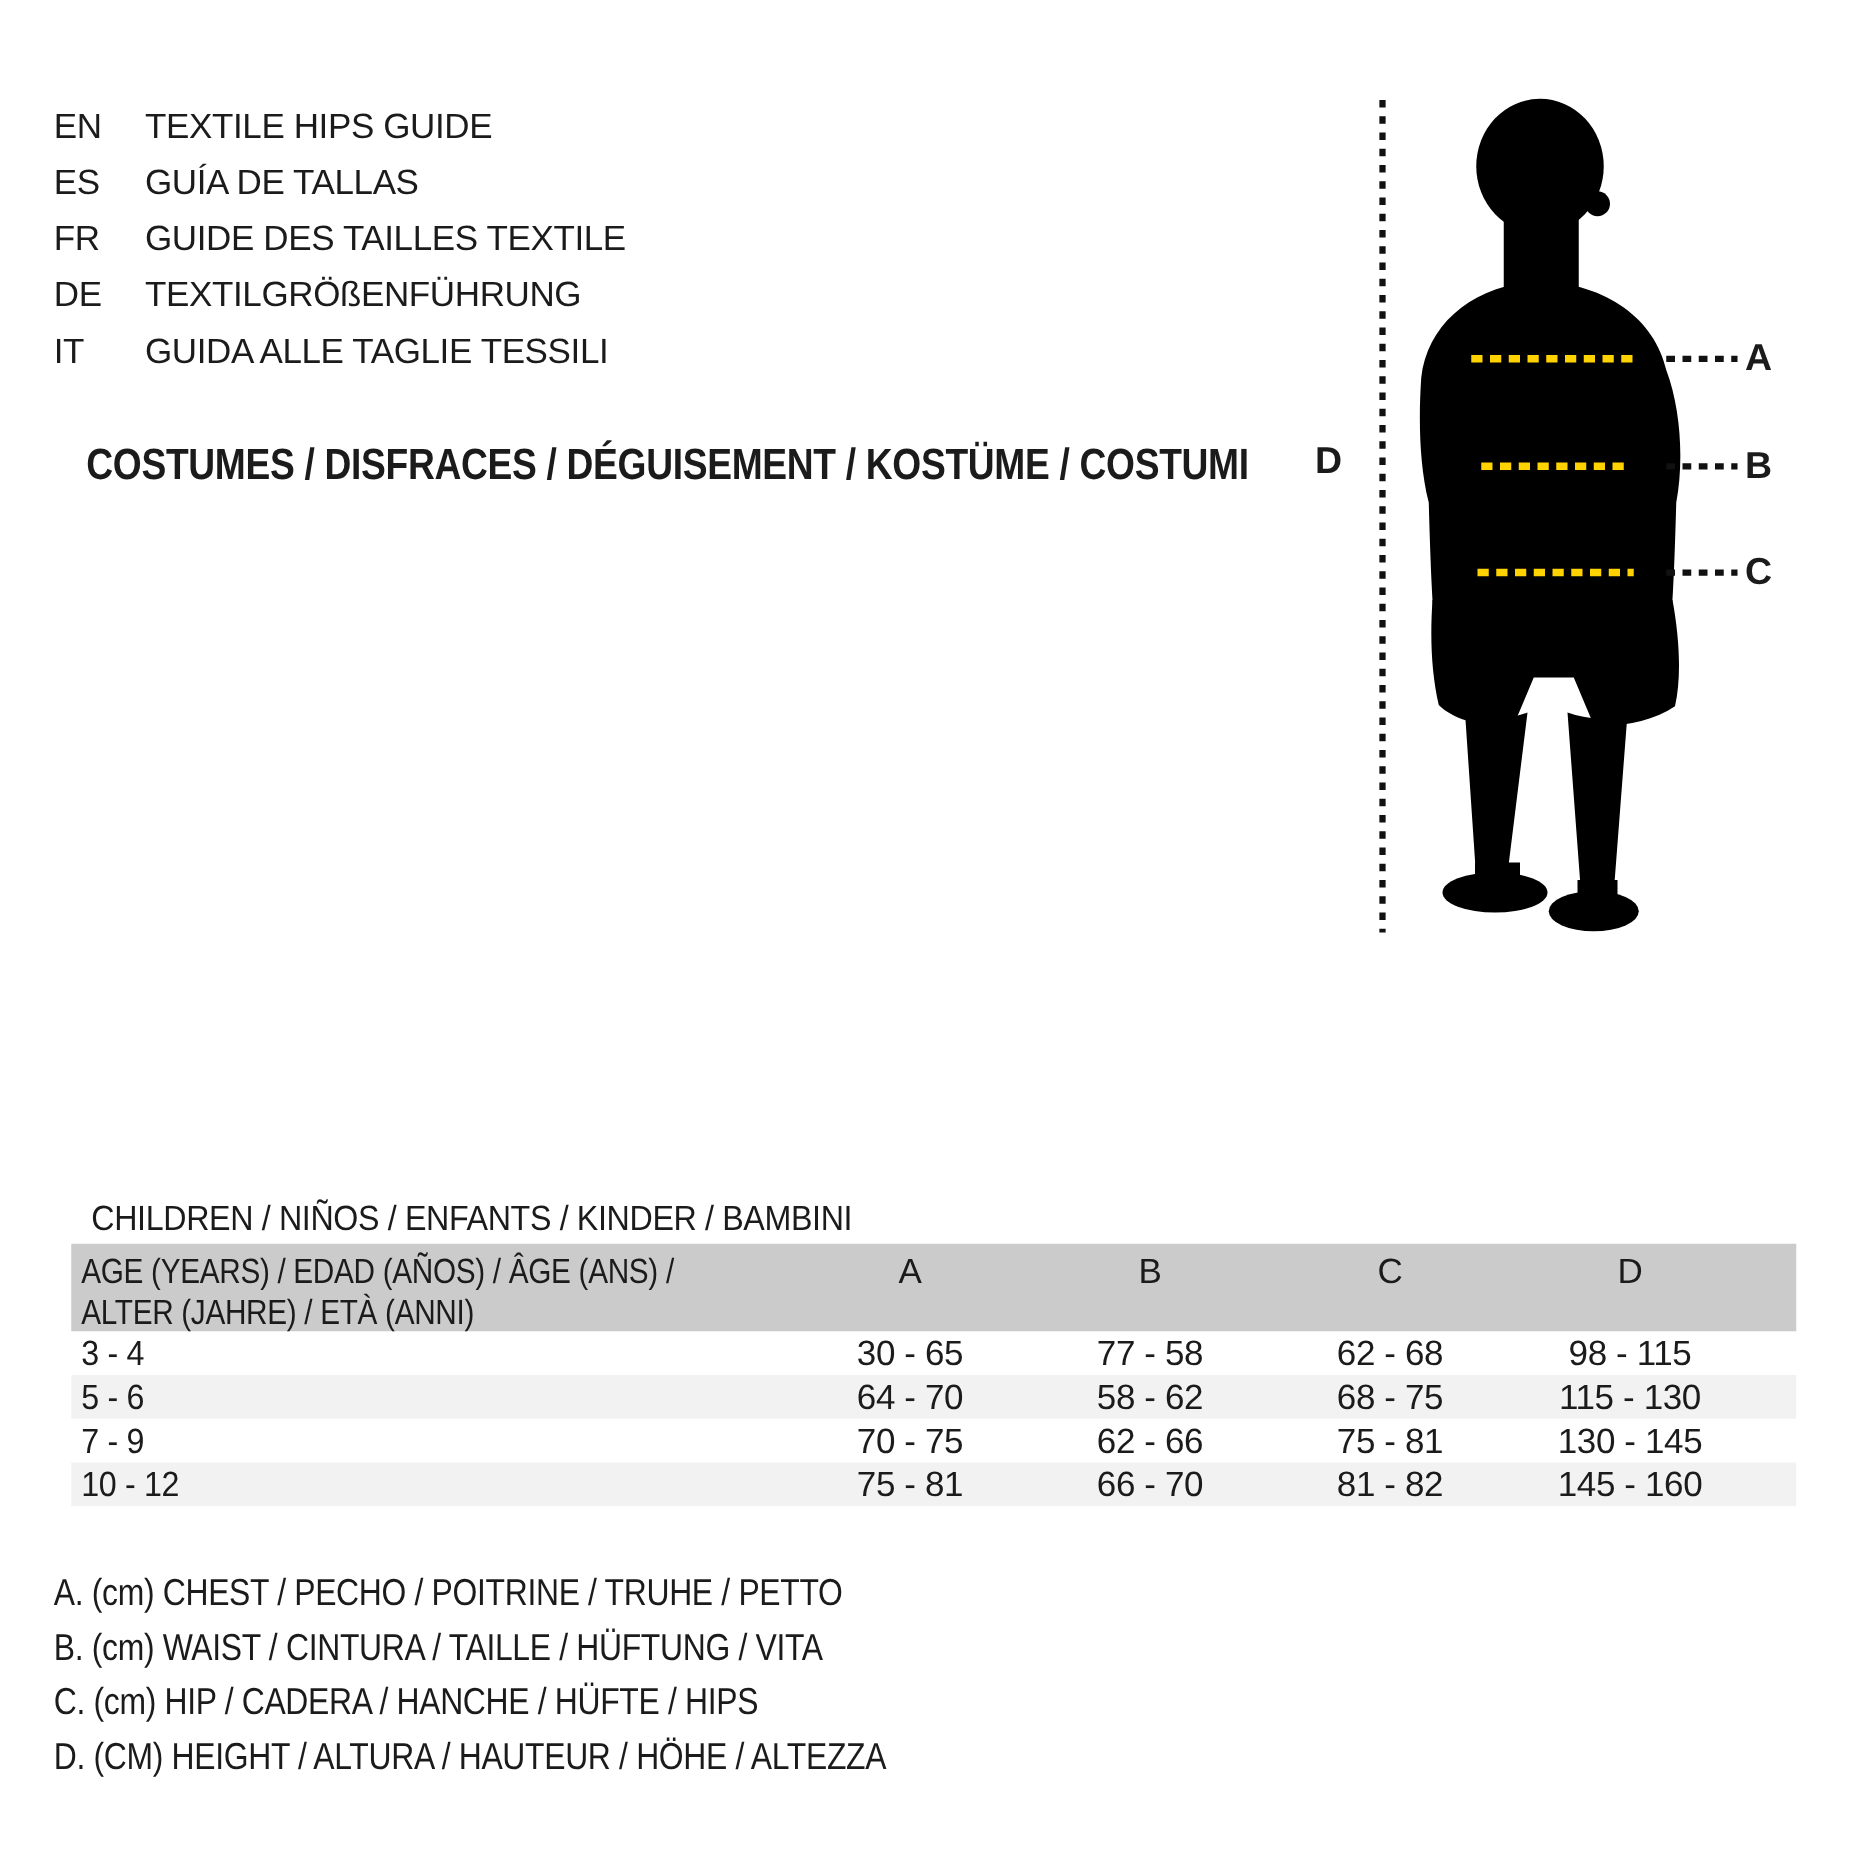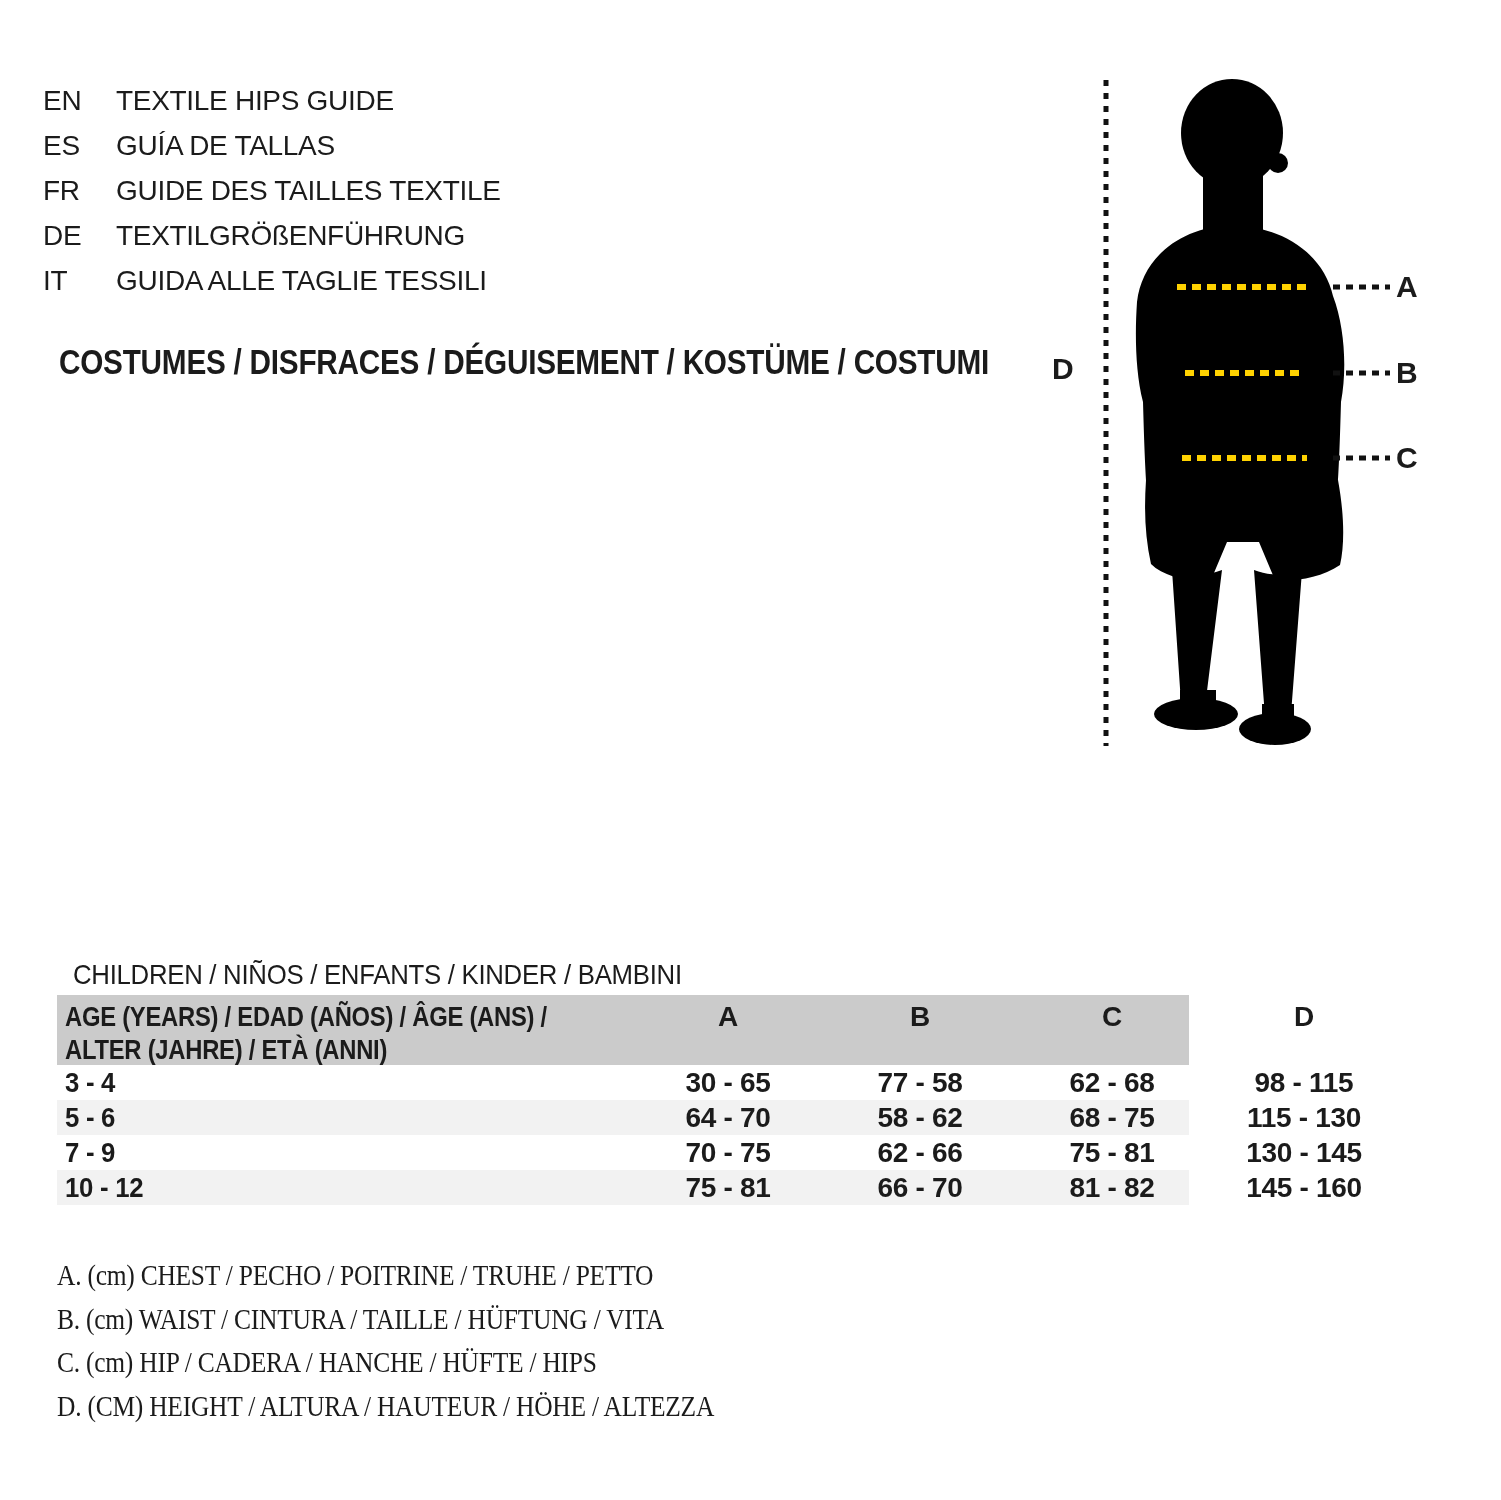--- a/index.html
+++ b/index.html
@@ -13,49 +13,49 @@
   .cond92{display:inline-block;transform:scaleX(0.92);transform-origin:0 50%;white-space:nowrap;}
 
   
   .lang-block{position:absolute;left:43px;top:78px;}
   .lang-row{display:flex;line-height:45px;font-size:28px;font-weight:700;}
   .lang-row{font-weight:400;}
   .lang-code{width:73px;flex:0 0 73px;}
   .lang-label{white-space:nowrap;}
 
   
-  .costumes{position:absolute;left:57px;top:340px;margin:2px;font-size:35px;font-weight:700;line-height:40px;white-space:nowrap;}
+  .costumes{position:absolute;left:57px;top:340px;margin:12px;font-size:35px;font-weight:700;line-height:40px;white-space:nowrap;}
 
   
   .figure{position:absolute;left:1040px;top:70px;width:430px;height:700px;}
   .figure svg{position:absolute;left:0;top:0;}
   .m-label{position:absolute;font-size:30px;font-weight:700;line-height:42px;height:42px;}
   .m-label.pos-a{left:356px;top:196px;}
   .m-label.pos-b{left:356px;top:282px;}
   .m-label.pos-c{left:356px;top:367px;}
   .m-label.pos-d{left:12px;top:278px;}
   .yellow-line{stroke:var(--accent,#ffd200);}
 
   
   .section-title{position:absolute;left:57px;top:944px;margin:16px;font-size:28px;font-weight:400;line-height:30px;white-space:nowrap;}
 
   
   .size-table{position:absolute;left:57px;top:995px;width:1380px;font-size:28px;}
-  .t-header,.t-row{display:grid;grid-template-columns:575px 192px 192px 192px 192px;width:1132px;padding-right:37px;font-weight:bold;}
+  .t-header,.t-row{display:grid;grid-template-columns:575px 192px 192px 192px 192px;width:1380px;padding-right:37px;}
   .t-header{background:var(--header-bg,#cbcbcb);height:70px;padding-top:5px;}
   .t-header .age{padding-left:8px;line-height:33px;}
   .t-header .age span{display:block;transform:scaleX(0.85);transform-origin:0 50%;white-space:nowrap;}
   .t-header .col{text-align:center;line-height:33px;}
   .t-row{height:35px;line-height:35px;}
   .t-row .age{padding-left:8px;}
   .t-row .val{text-align:center;}
   .t-row.alt{background:var(--alt-bg,#f2f2f2);}
 
   
-  .legend{position:absolute;left:57px;top:1253px;font-size:30px;font-family:Liberation Serif, serif;}
+  .legend{position:absolute;left:43px;top:1253px;font-size:30px;}
   .legend-line{line-height:43.5px;white-space:nowrap;}
 </style>
 </head>
 <body>
 
 <main>
 
   <section class="lang-block">
     <div class="lang-row">
       <span class="lang-code">EN</span>

